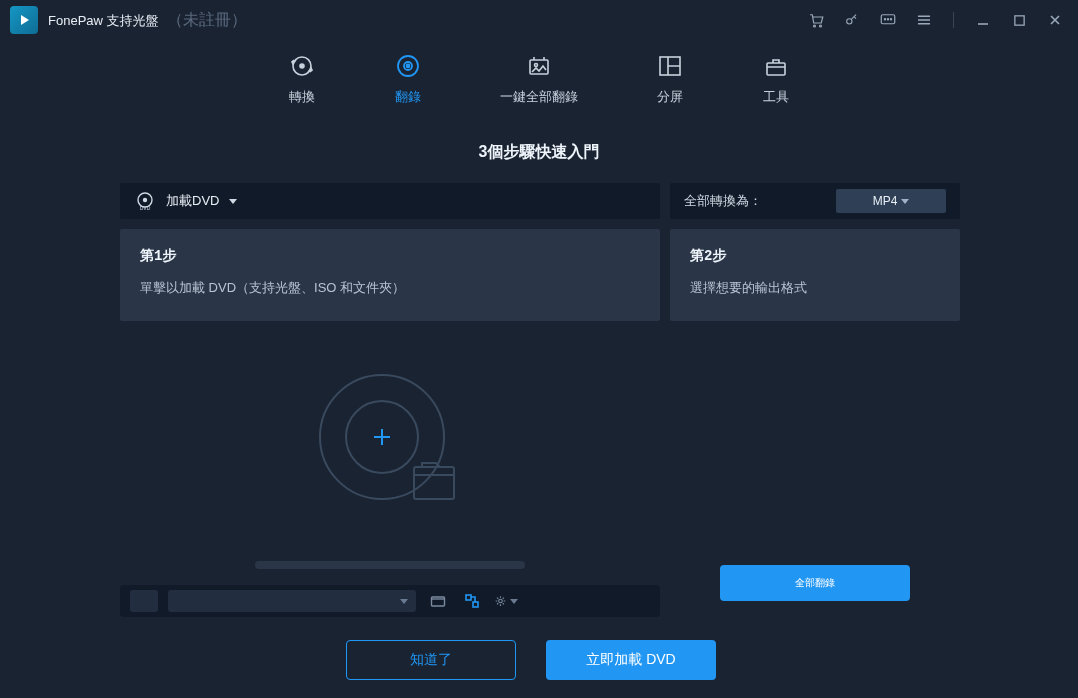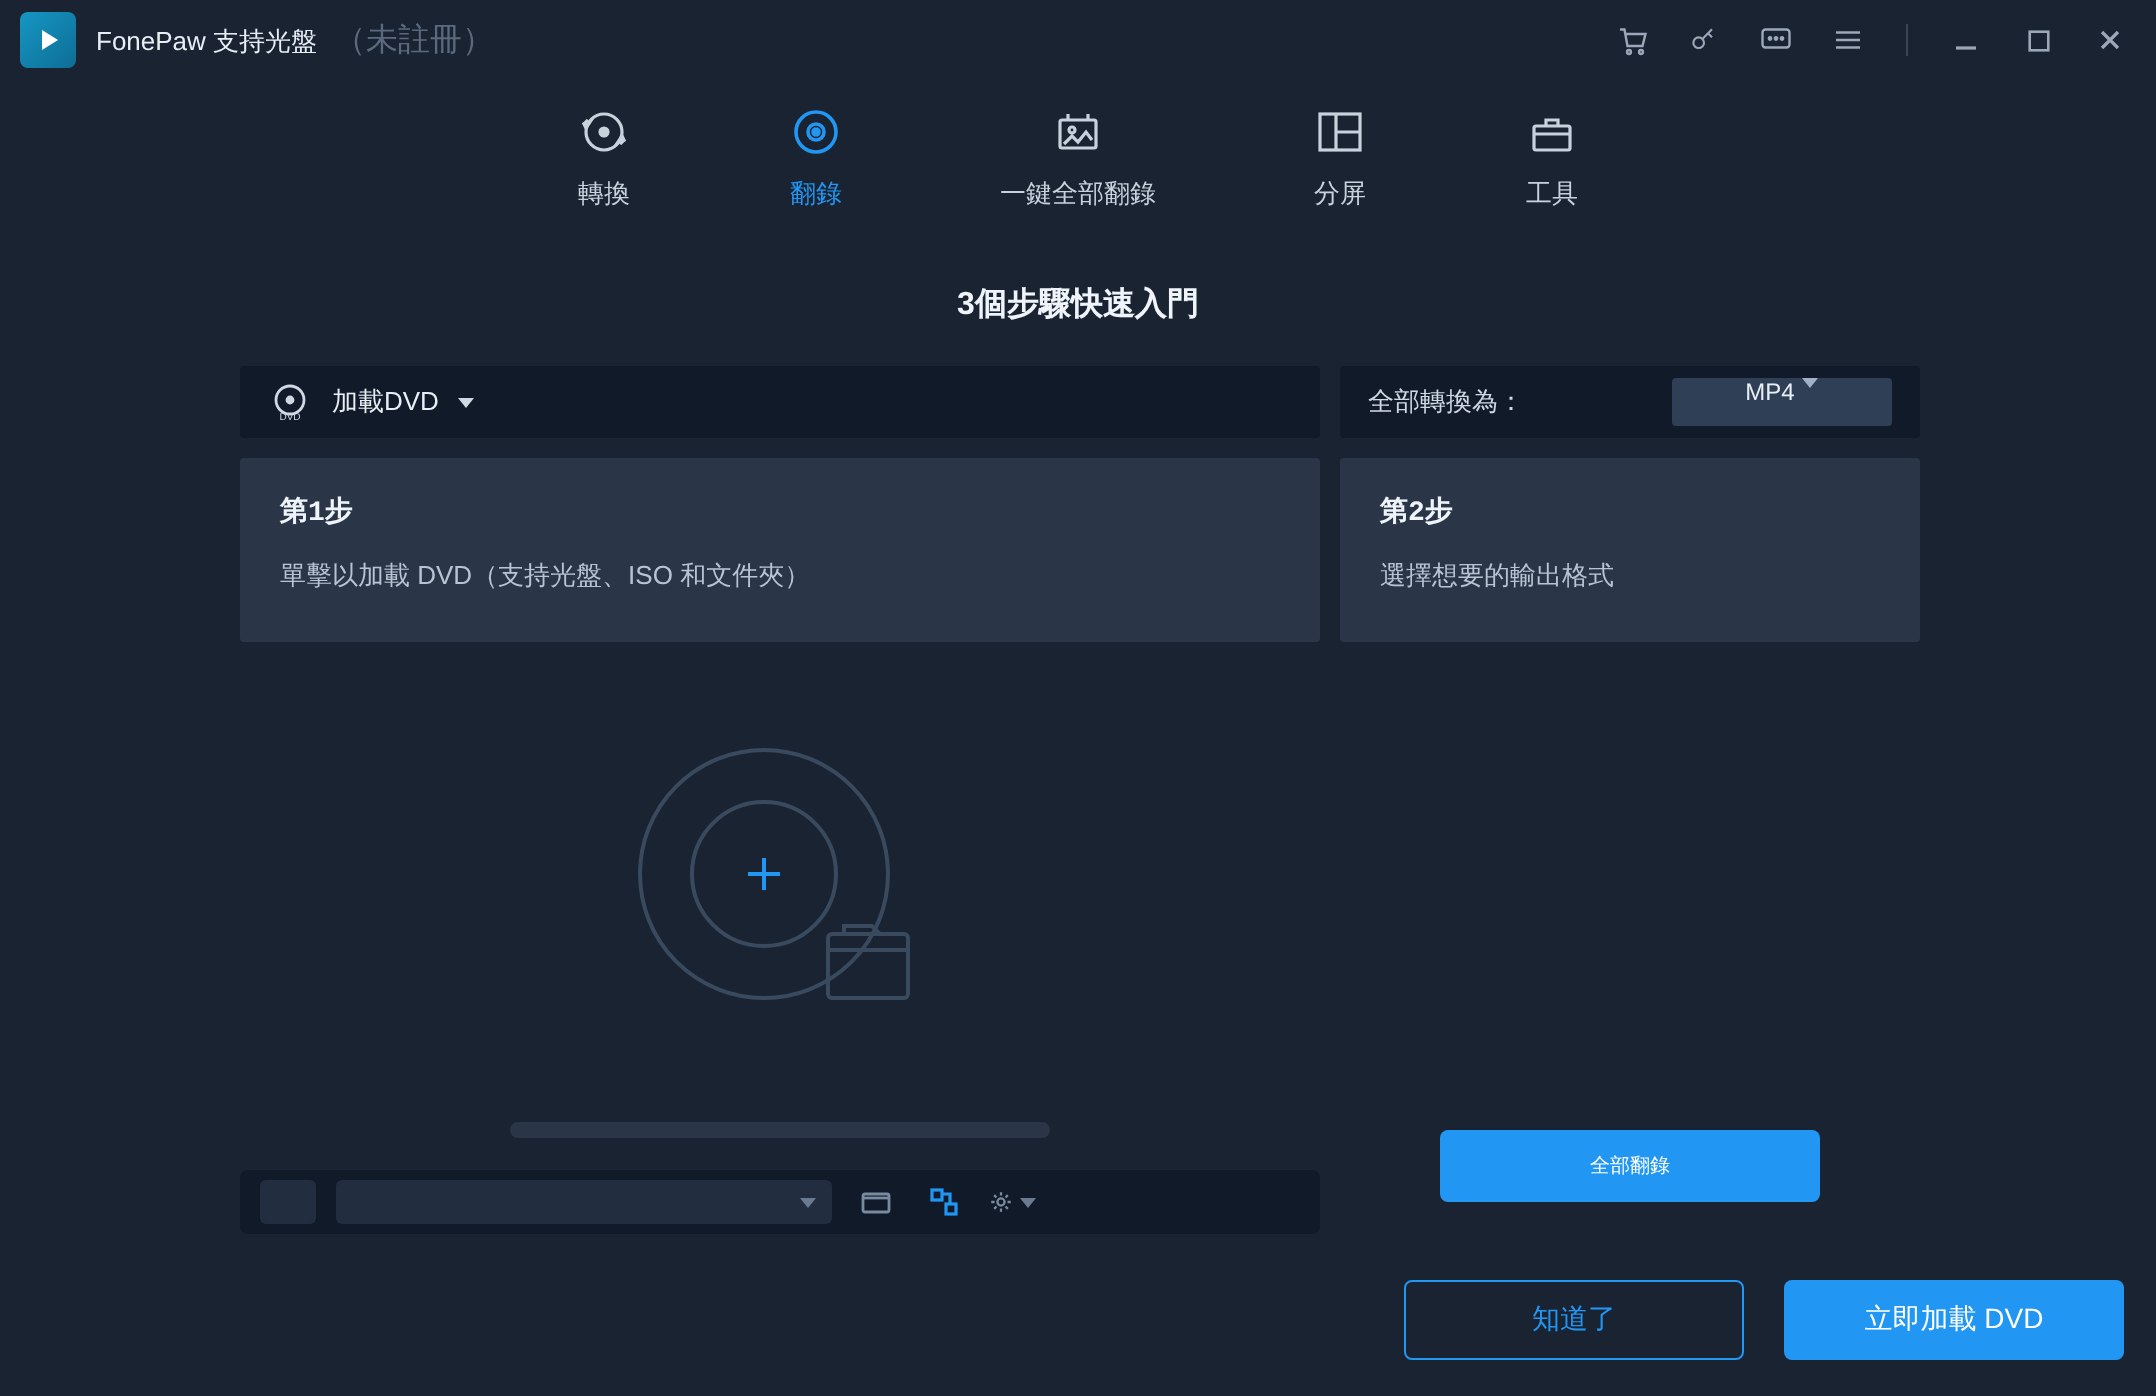--- a/index.html
+++ b/index.html
@@ -48,21 +48,21 @@
   grid-template-rows: 36px auto;
   column-gap:10px; row-gap:10px;
 }
 .bar-left, .bar-right {
   background:#111a28;display:flex;align-items:center;padding:0 14px;font-size:13px;border-radius:2px;
 }
 .bar-left { gap:10px;color:#e8eef5; }
 .bar-right { justify-content:space-between;color:#cfd8e3; }
 .fmt-select {
   width:110px;height:24px;background:#2f3f55;border-radius:2px;
-  display:flex;justify-content:center;gap:4px;
+  display:flex;align-items:center;justify-content:center;gap:4px;
   color:#e8eef5;font-size:12px;cursor:pointer;
 }
 
 .panel-left {
   display:flex;flex-direction:column;gap:0;
 }
 .card {
   background:#2a3648;padding:18px 20px 22px;border-radius:2px;
 }
 .step-t { font-size:14px;font-weight:600;color:#eef4fa;margin-bottom:12px;font-family:Liberation Mono, monospace; }
@@ -81,21 +81,21 @@
 
 .panel-right { display:flex;flex-direction:column;justify-content:space-between; }
 .card3 { margin-top:10px; }
 .rip-btn {
   width:190px;height:36px;margin:20px auto 16px;background:#2196f3;border:none;border-radius:4px;
   color:#fff;font-size:10px;display:flex;align-items:center;justify-content:center;cursor:pointer;
 }
 
 
 .bottom {
-  position:absolute;left:0;right:16px;bottom:18px;display:flex;justify-content:flex-end;gap:20px;
+  position:absolute;left:0;right:16px;bottom:18px;display:flex;justify-content:center;gap:30px;
 }
 .btn {
   width:170px;height:40px;border-radius:4px;font-size:14px;cursor:pointer;display:flex;align-items:center;justify-content:center;
 }
 .btn-ghost { border:1px solid #2196f3;color:#2196f3;background:transparent; }
 .btn-primary { background:#2196f3;color:#fff;border:none; }
 
 svg { display:block; }
 .caret { width:0;height:0;border-left:4px solid transparent;border-right:4px solid transparent;border-top:5px solid #cfd8e3; }
 </style>

